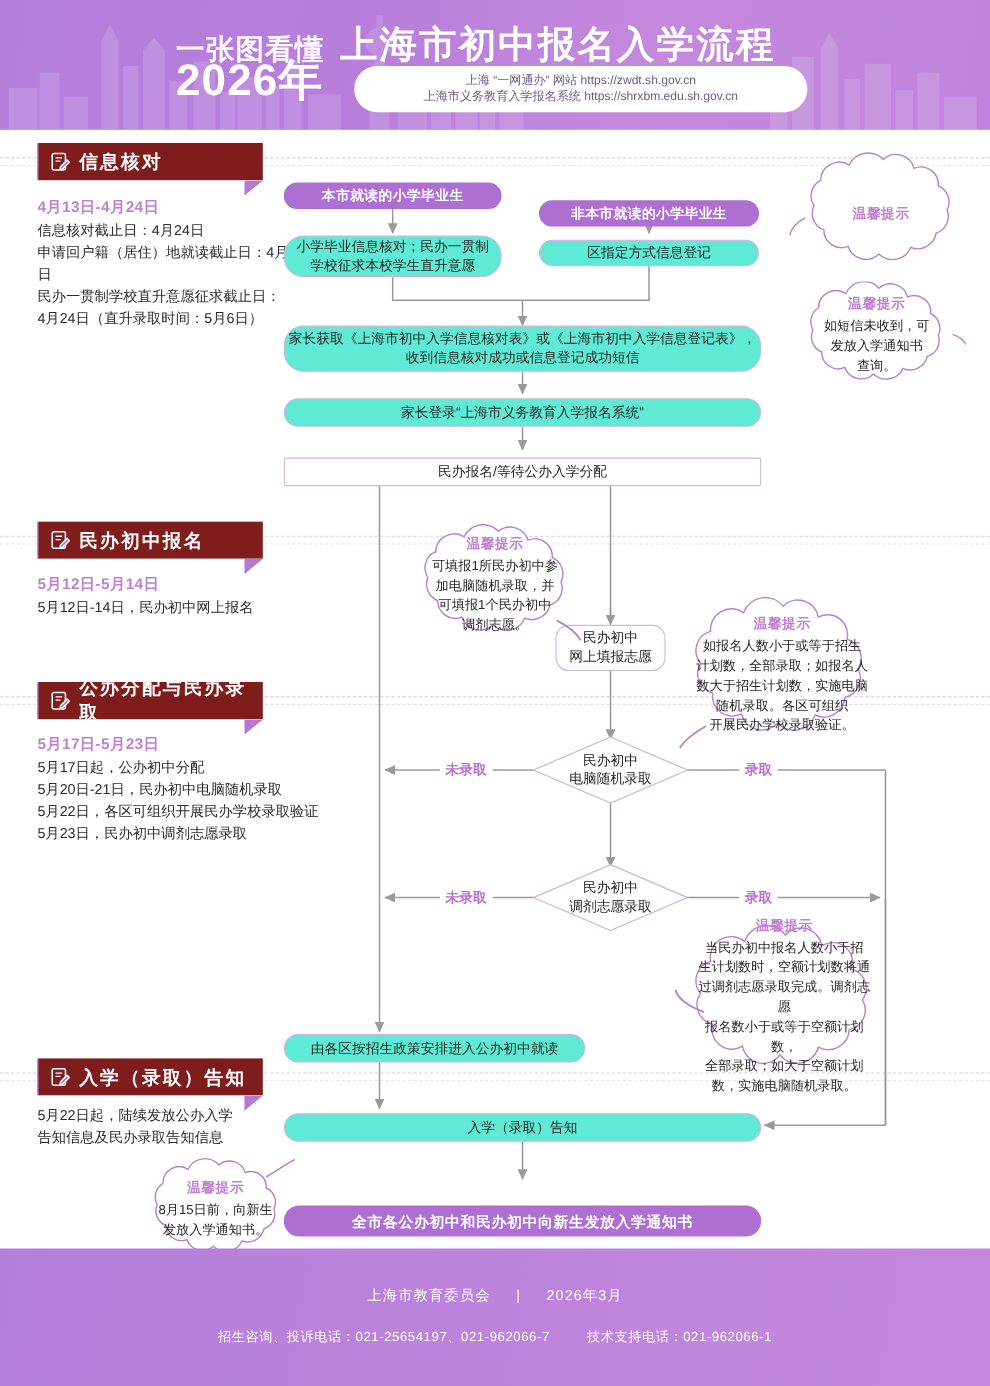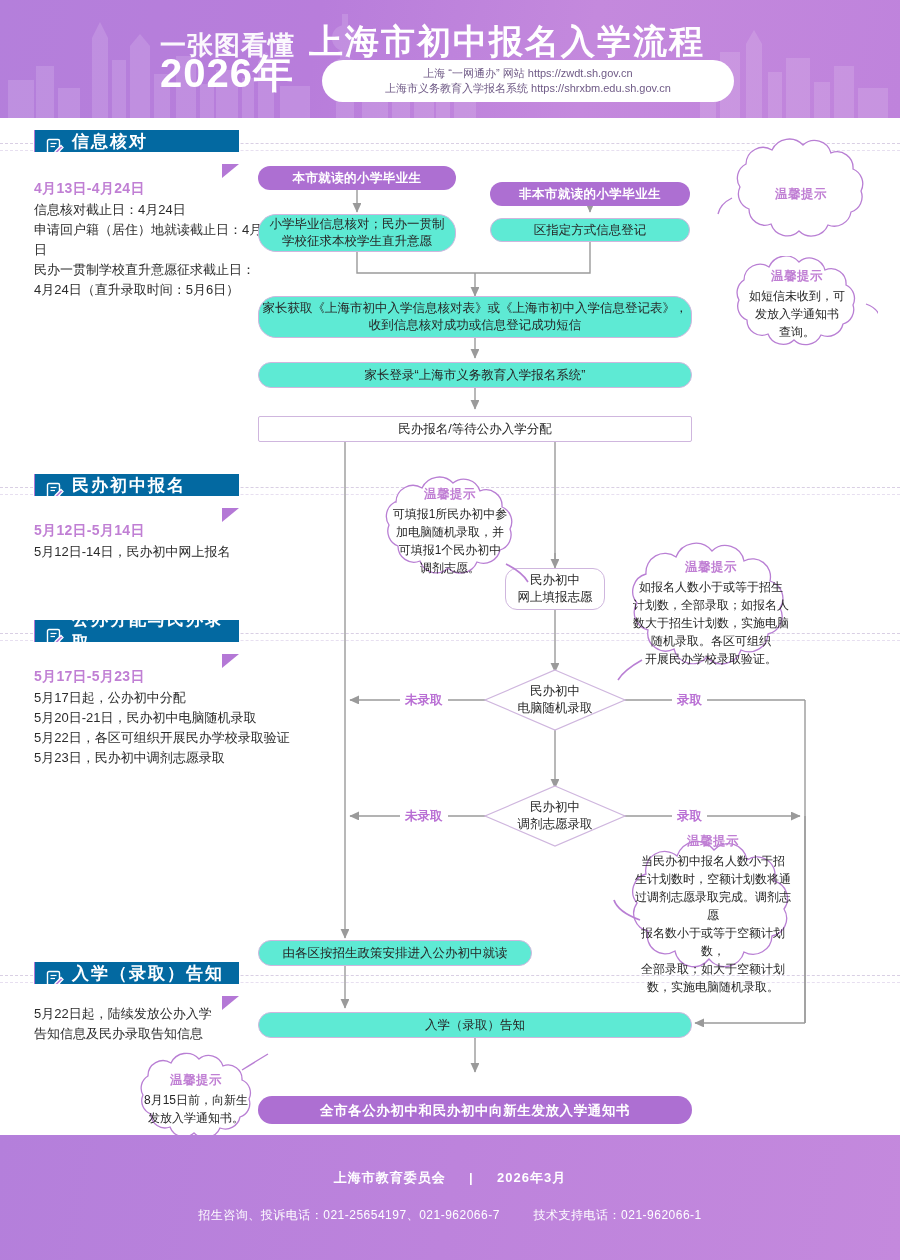--- a/index.html
+++ b/index.html
@@ -40,22 +40,22 @@
     position:absolute;left:322px;top:60px;width:412px;height:42px;
     background:#ffffff;border-radius:21px;
     display:flex;flex-direction:column;align-items:center;justify-content:center;
   }
   .hdr-url{
     color:#6f5a86;font-size:11px;line-height:15px;white-space:nowrap;
   }
 
   
   .sect-tab{
-    position:absolute;height:22px;
-    background:#0369a1;
+    position:absolute;height:34px;
+    background:#7f1d1d;
     display:flex;align-items:center;
     padding-left:38px;box-sizing:border-box;
     color:#fff;font-size:17px;font-weight:bold;letter-spacing:2px;
     clip-path:polygon(0 0,100% 0,100% 100%,96% 100%,93.5% 100%,0 100%);
   }
   .sect-tab::before{
     content:"";position:absolute;left:-16px;top:0;
     border-top:0 solid transparent;border-bottom:34px solid transparent;
     border-right:17px solid #b478d6;
   }
@@ -141,21 +141,21 @@
     color:#262626;font-size:12px;line-height:18px;text-align:center;
   }
 
   
   .footer{
     position:absolute;left:0;bottom:0;width:900px;height:125px;
     background:linear-gradient(100deg,#b47fdb 0%,#bd83dc 50%,#c489dd 100%);
   }
   .footer-l1{
     position:absolute;left:0;top:34px;width:900px;text-align:center;
-    color:#fff;font-size:13px;font-weight:bold;letter-spacing:1px;
+    color:#fff;font-size:13px;font-weight:normal;letter-spacing:1px;
   }
   .footer-l2{
     position:absolute;left:0;top:72px;width:900px;text-align:center;
     color:#fff;font-size:12px;letter-spacing:.5px;
   }
   .footer-gap{display:inline-block;width:26px;}
 
   
   .wires{position:absolute;left:0;top:0;width:900px;height:1260px;pointer-events:none;}
 </style>

